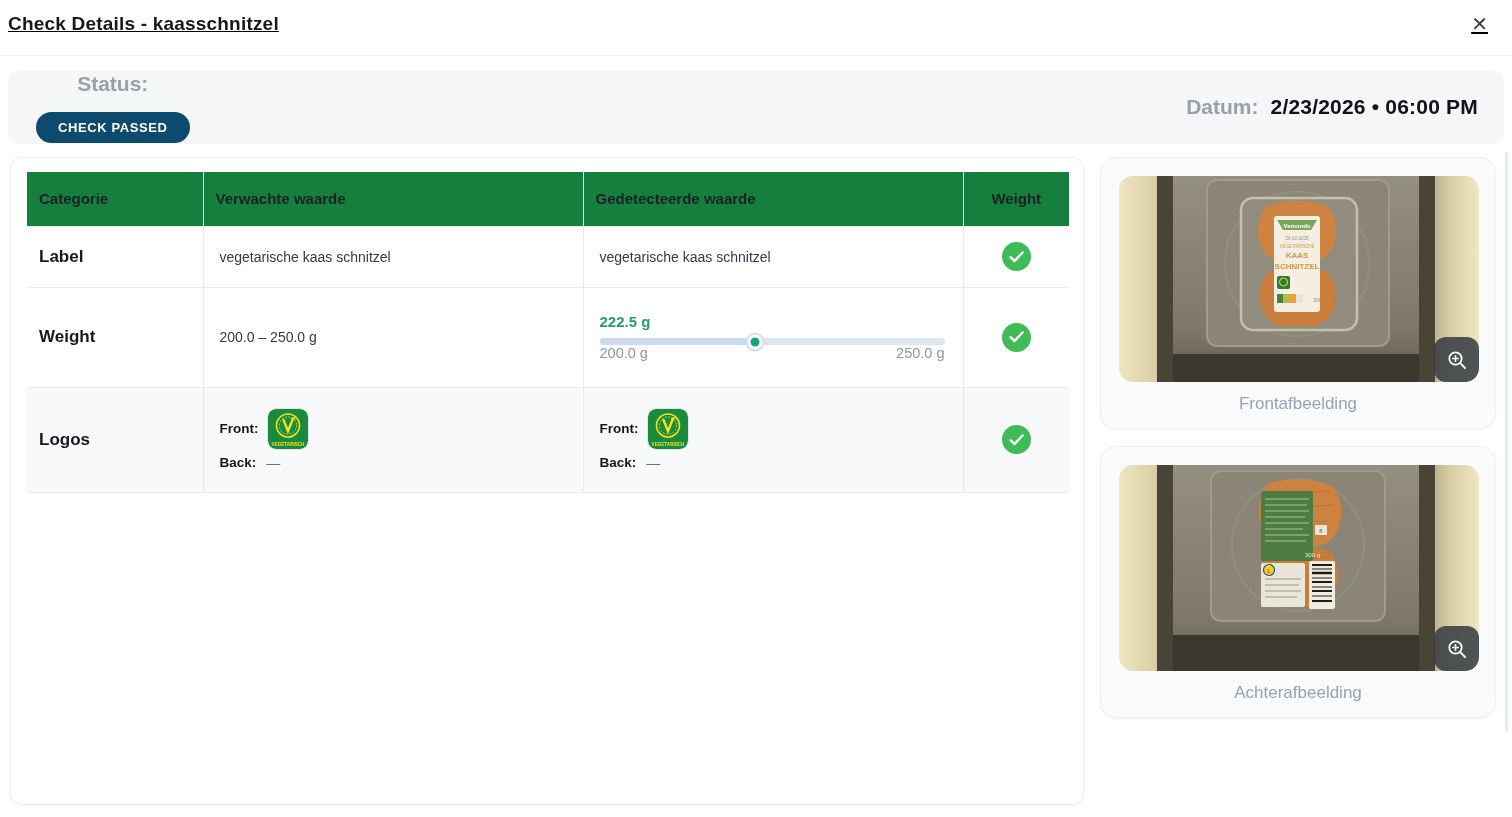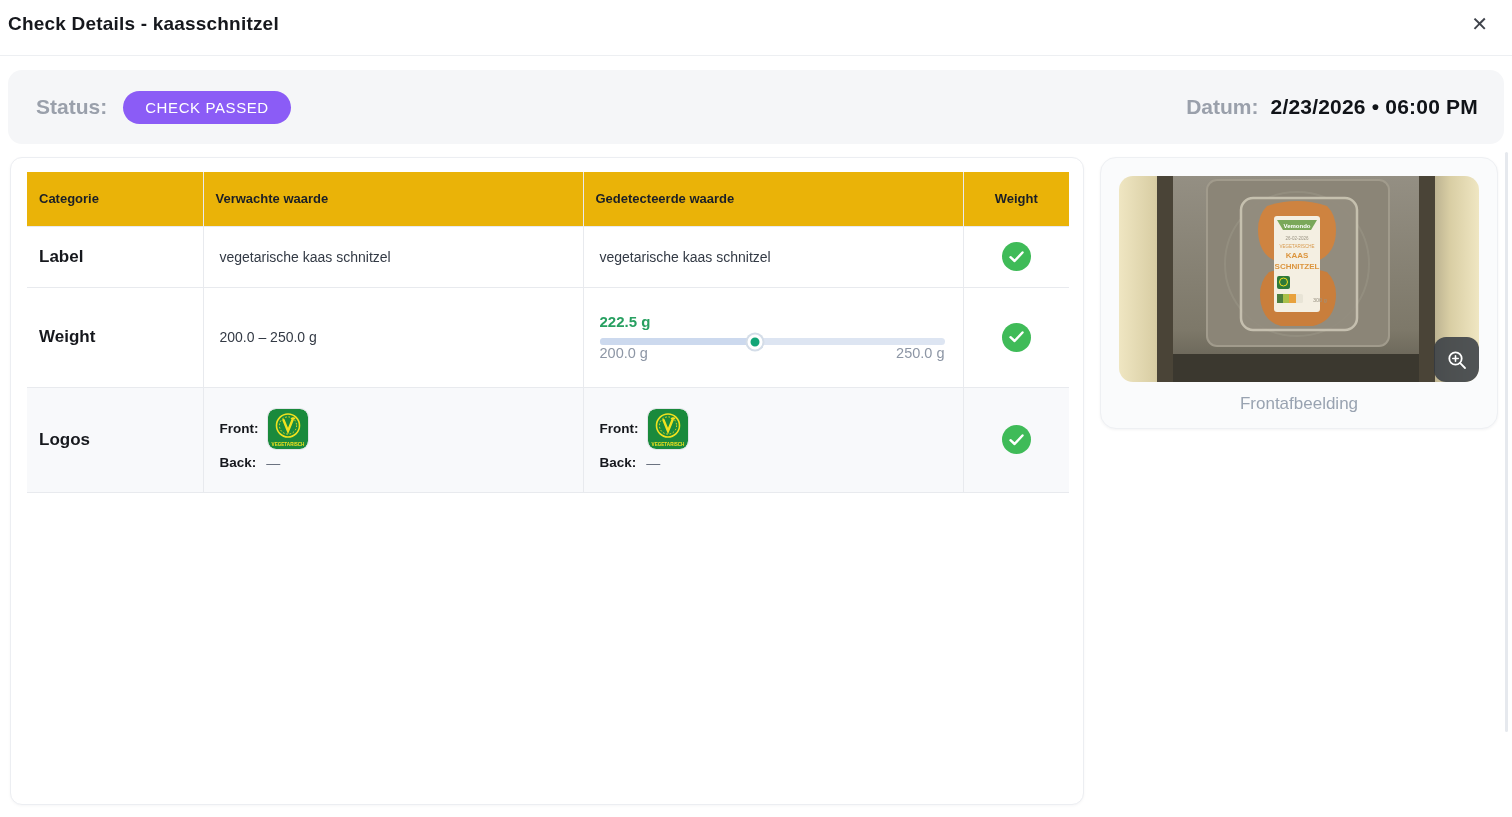--- a/index.html
+++ b/index.html
@@ -1,38 +1,38 @@
 <!DOCTYPE html>
 <html><head>
 <meta charset="utf-8">
 <style>
   * { margin:0; padding:0; box-sizing:border-box; }
   html,body { width:1512px; height:817px; background:#fff; font-family:"Liberation Sans", sans-serif; -webkit-font-smoothing:antialiased; }
   .page { position:relative; width:1512px; height:817px; overflow:hidden; background:#fff; }
 
   
-  .topbar { display:flex; align-items:center; justify-content:space-between; height:56px; padding:0 20px 8px 8px; border-bottom:1px solid #edeff2; }
+  .topbar { display:flex; align-items:center; justify-content:space-between; height:56px; padding:0 20px 8px 8px; border-bottom:1px solid #edeff2;text-decoration:underline; }
   .topbar-title { font-size:19px; font-weight:700; color:#16181d; letter-spacing:.2px; }
   .close-btn { font-size:20px; color:#3f434b; cursor:pointer; line-height:1; padding:4px; }
 
   
   .statusbar { display:flex; align-items:center; justify-content:space-between; margin:14px 8px 0 8px; height:74px; background:#f5f6f8; border-radius:14px; padding:0 26px 0 28px; }
-  .status-left { display:flex; align-items:center; gap:16px; }
+  .status-left { display:flex; align-items:center; gap:16px;flex-direction:column; }
   .status-label { font-size:21px; font-weight:700; color:#9aa0ab; }
-  .status-pill { background:#8b5cf6; color:#fff; font-size:15px; font-weight:400; letter-spacing:.6px; padding:8px 22px; border-radius:999px; }
+  .status-pill { background:#0c4a6e; color:#fff; font-size:13px; font-weight:700; letter-spacing:.6px; padding:8px 22px; border-radius:999px; }
   .status-right { display:flex; align-items:center; gap:12px; }
   .datum-label { font-size:21px; font-weight:700; color:#9aa0ab; }
   .datum-value { font-size:21px; font-weight:700; color:#101318; letter-spacing:.2px; }
 
   
   .main { display:flex; align-items:flex-start; margin:13px 8px 0 10px; gap:16px; }
   .table-card { width:1074px; height:648px; background:#fff; border:1px solid #eceef2; border-radius:12px; box-shadow:0 1px 3px rgba(16,24,40,.04); padding:14px 16px; }
   table { border-collapse:collapse; width:1042px; table-layout:fixed; }
   col.c1{width:176px;} col.c2{width:380px;} col.c3{width:380px;} col.c4{width:106px;}
-  th { background:#eab308; font-size:13px; font-weight:700; color:#1b1f27; text-align:left; height:54px; padding:0 12px; border-bottom:1px solid #e8eaee; }
+  th { background:#15803d; font-size:15px; font-weight:700; color:#1b1f27; text-align:left; height:54px; padding:0 12px; border-bottom:1px solid #e8eaee; }
   th + th, td + td { border-left:1px solid #e8eaee; }
   th.status-col, td.status-col { text-align:center; padding:0; }
   td { height:61px; padding:0 16px; font-size:14px; color:#333a45; border-bottom:1px solid #e8eaee; vertical-align:middle; }
   tr.striped td { background:#f8f9fb; }
   td.cat { font-size:17px; font-weight:700; color:#16181d; padding-left:12px; }
   tr.row-weight td { height:100px; }
   tr.row-logos td { height:105px; }
   tr:last-child td { border-bottom:1px solid #e8eaee; }
 
   .check-circle { display:inline-flex; width:29px; height:29px; border-radius:50%; background:#3fbb58; align-items:center; justify-content:center; vertical-align:middle; }
@@ -46,21 +46,21 @@
   .slider-bounds { display:flex; justify-content:space-between; font-size:14.5px; color:#8d96a5;gap:10px; }
 
   
   .logo-line { display:flex; align-items:center; gap:10px; }
   .logo-line + .logo-line { margin-top:6px; }
   .logo-key { font-size:13.5px; font-weight:700; color:#16181d; }
   .veg-logo { width:40px; height:40px; border-radius:8px; box-shadow:0 0 0 1px #e3e5e9; }
   .dash { color:#6b7280; font-size:14px; }
 
   
-  .right-col { display:flex; flex-direction:row; gap:17px; width:396px; }
+  .right-col { display:flex; flex-direction:column; gap:17px; width:396px; }
   .img-card { background:#fafbfc; border:1px solid #eef0f3; border-radius:16px; box-shadow:0 1px 3px rgba(16,24,40,.05); padding:18px 18px 14px 18px; }
   .photo-wrap { position:relative; width:360px; height:206px; border-radius:14px; overflow:hidden; }
   .photo-wrap svg.photo { display:block; width:100%; height:100%; }
   .zoom-btn { position:absolute; right:0; bottom:0; width:45px; height:45px; background:rgba(52,58,66,.85); border-radius:12px; display:flex; align-items:center; justify-content:center; cursor:pointer; }
   .img-caption { text-align:center; font-size:17px; color:#99a3b1; margin-top:12px; }
 
   .scroll-line { position:absolute; right:4px; top:152px; width:3px; height:580px; background:#e6e9ee; border-radius:2px; }
 </style>
 </head>
 <body>

